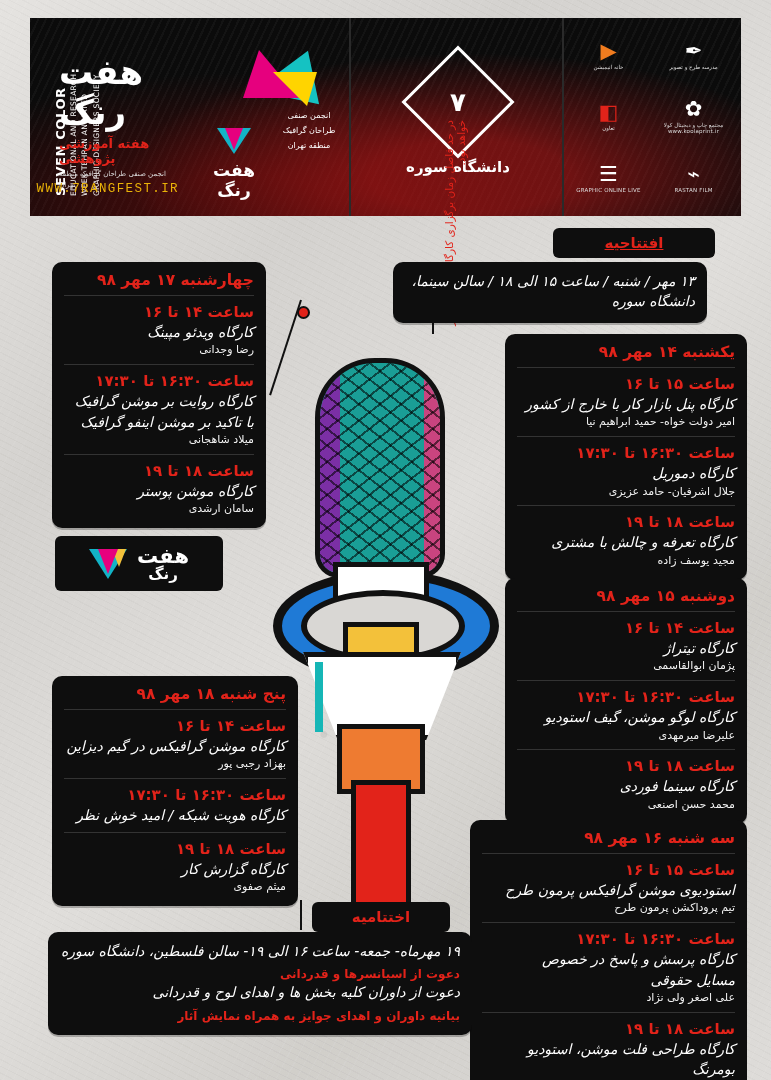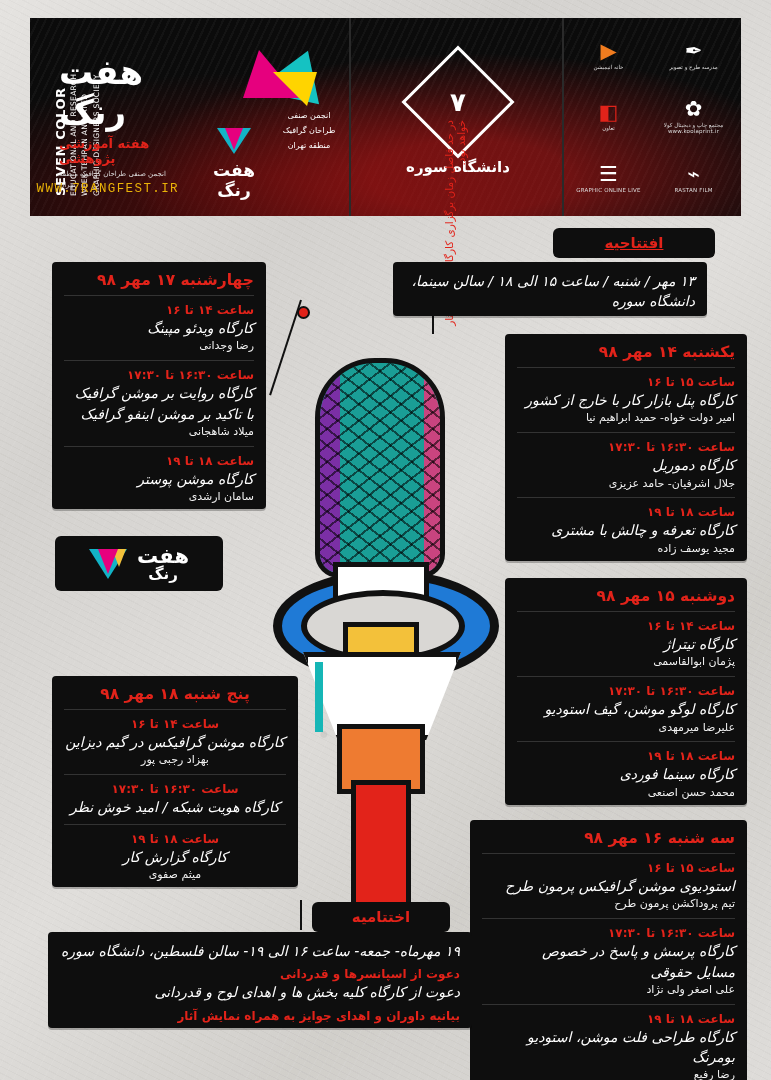--- a/index.html
+++ b/index.html
@@ -154,28 +154,28 @@
   .mic-body-2{
     position:absolute;left:82px;top:424px;width:78px;height:60px;background:#ee7b31;border:5px solid #111;
   }
   .mic-stem{
     position:absolute;left:96px;top:480px;width:50px;height:180px;background:#e2231a;border:5px solid #111;
   }
   .mic-stripe{position:absolute;left:60px;top:362px;width:8px;height:70px;background:#16b6b6;}
 
   
   .card{
-    position:absolute;background:#0e0e0e;color:#fff;border-radius:4px;padding:9px 12px 4px;
+    position:absolute;background:#0e0e0e;color:#fff;border-radius:10px;padding:9px 12px 11px;
     box-shadow:0 2px 0 rgba(0,0,0,.25);
   }
   .card h3{
     margin:0 0 6px;color:#e2231a;font-size:15.5px;font-weight:bold;letter-spacing:-.3px;
   }
   .card .sess{margin:7px 0 0;}
-  .card .time{color:#e2231a;font-size:12px;font-weight:bold;margin-bottom:1px;}
+  .card .time{color:#e2231a;font-size:15px;font-weight:bold;margin-bottom:1px;}
   .card .ttl{font-size:14px;line-height:1.45;font-style:italic;}
   .card .who{font-size:11px;line-height:1.45;color:#f2f2f2;}
   .sep{height:1px;background:#333;margin:6px 0 0;}
 
   .badge{
     position:absolute;background:#0e0e0e;border-radius:6px;color:#e2231a;
     font-size:15px;font-weight:bold;text-align:center;padding:6px 16px;
   }
 
   .line{position:absolute;background:#111;}
@@ -380,21 +380,21 @@
       <div class="who">علیرضا میرمهدی</div>
     </div>
     <div class="sep"></div>
     <div class="sess">
       <div class="time">ساعت ۱۸ تا ۱۹</div>
       <div class="ttl">کارگاه سینما فوردی</div>
       <div class="who">محمد حسن اصنعی</div>
     </div>
   </div>
 
-  <div class="card" style="left:52px;top:676px;width:222px;text-align:center;">
+  <div class="card" style="left:52px;top:676px;width:222px;">
     <h3>پنج شنبه ۱۸ مهر ۹۸</h3>
     <div class="sep"></div>
     <div class="sess">
       <div class="time">ساعت ۱۴ تا ۱۶</div>
       <div class="ttl">کارگاه موشن گرافیکس در گیم دیزاین</div>
       <div class="who">بهزاد رجبی پور</div>
     </div>
     <div class="sep"></div>
     <div class="sess">
       <div class="time">ساعت ۱۶:۳۰ تا ۱۷:۳۰</div>
@@ -429,17 +429,17 @@
       <div class="time">ساعت ۱۸ تا ۱۹</div>
       <div class="ttl">کارگاه طراحی فلت موشن، استودیو بومرنگ</div>
       <div class="who">رضا رفیع</div>
     </div>
   </div>
 
   <div class="badge" style="left:312px;top:902px;width:106px;">اختتامیه</div>
   <div class="card" style="left:48px;top:932px;width:400px;">
     <div class="ttl">۱۹ مهرماه- جمعه- ساعت ۱۶ الی ۱۹- سالن فلسطین، دانشگاه سوره</div>
     <div class="time" style="font-size:12px;margin-top:6px;">دعوت از اسپانسرها و قدردانی</div>
-    <div class="ttl">دعوت از کارگاه کلیه بخش ها و اهدای لوح و قدردانی</div>
+    <div class="ttl">دعوت از داوران کلیه بخش ها و اهدای لوح و قدردانی</div>
     <div class="time" style="font-size:12px;margin-top:6px;">بیانیه داوران و اهدای جوایز به همراه نمایش آثار</div>
   </div>
 
 </div>
 
 </body></html>

